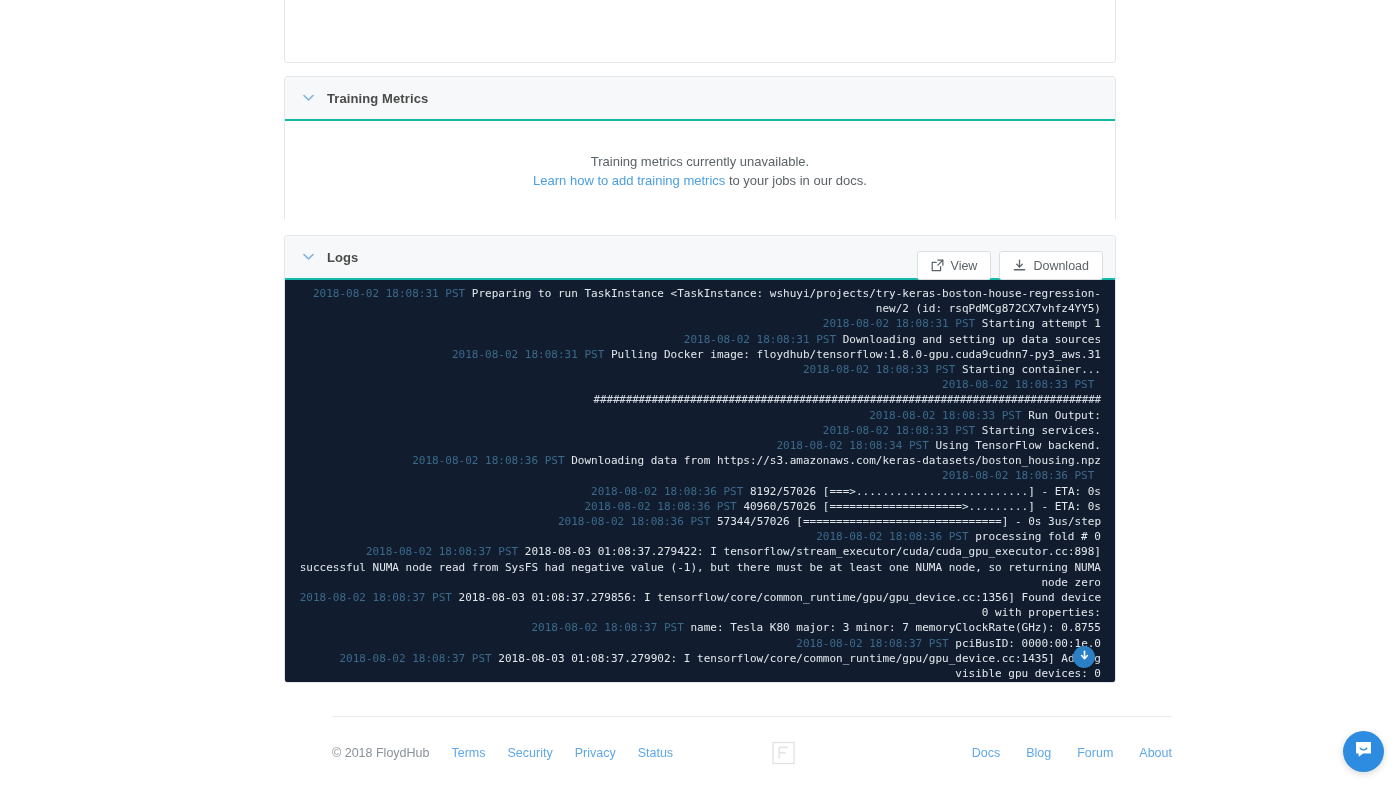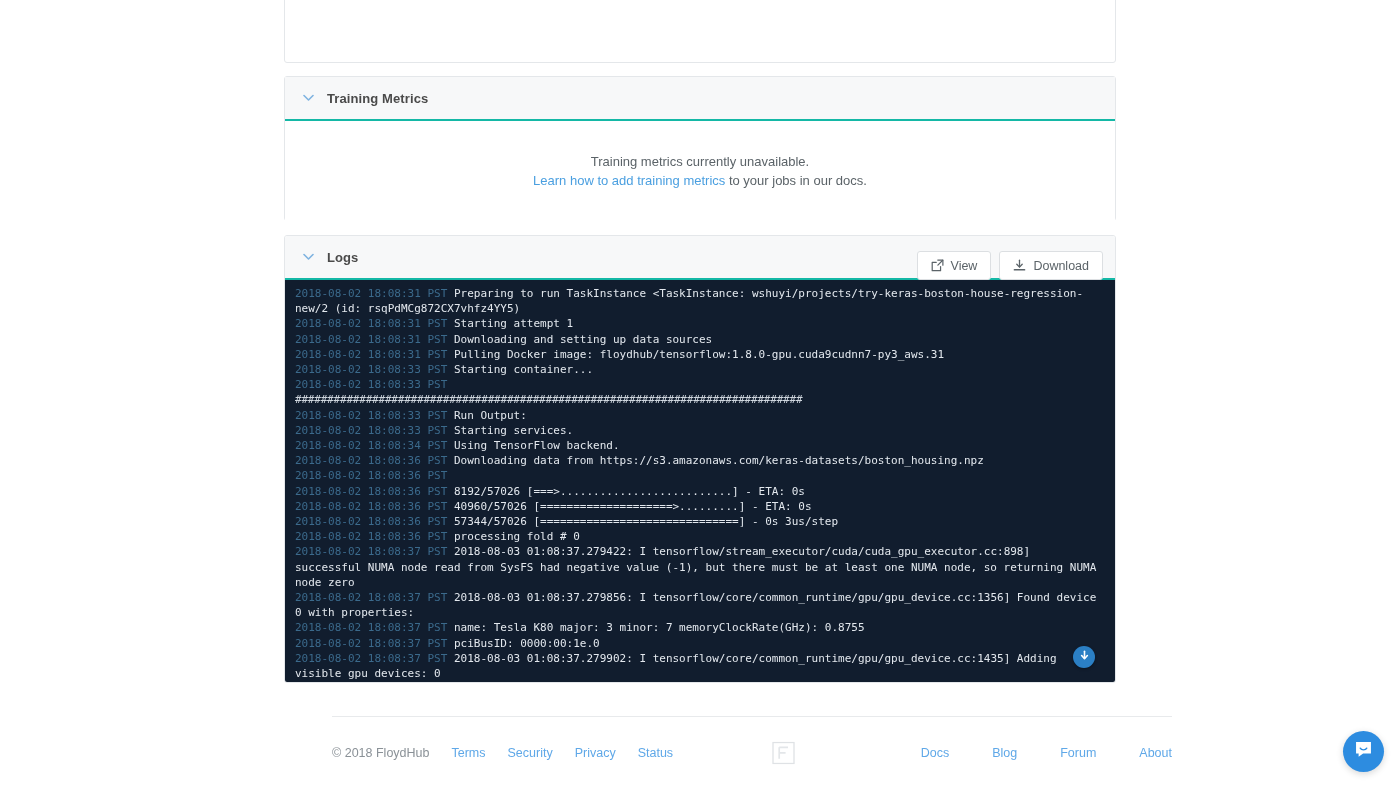--- a/index.html
+++ b/index.html
@@ -136,20 +136,21 @@
     background: #111d2e;
     height: 404px;
     overflow: hidden;
     padding: 6px 0 0 0;
   }
   .log-scroll {
     position: absolute;
     inset: 0;
     padding: 6px 14px 8px 10px;
     overflow: hidden;
+    text-align: right;
   }
   .log-line {
     font-family: "DejaVu Sans Mono", monospace;
     font-size: 11px;
     line-height: 15.2px;
     color: #e6eaef;
     white-space: pre-wrap;
     word-break: break-word;
   }
   .log-ts {
@@ -215,21 +216,21 @@
     top: 50%;
     transform: translateY(-50%);
     width: 23px;
     height: 23px;
   }
   .footer-right {
     position: absolute;
     right: 0;
     display: flex;
     align-items: flex-end;
-    gap: 43px;
+    gap: 26px;
   }
 
   
   #intercom-launcher {
     position: absolute;
     left: 1343px;
     top: 731px;
     width: 41px;
     height: 41px;
     border-radius: 50%;

